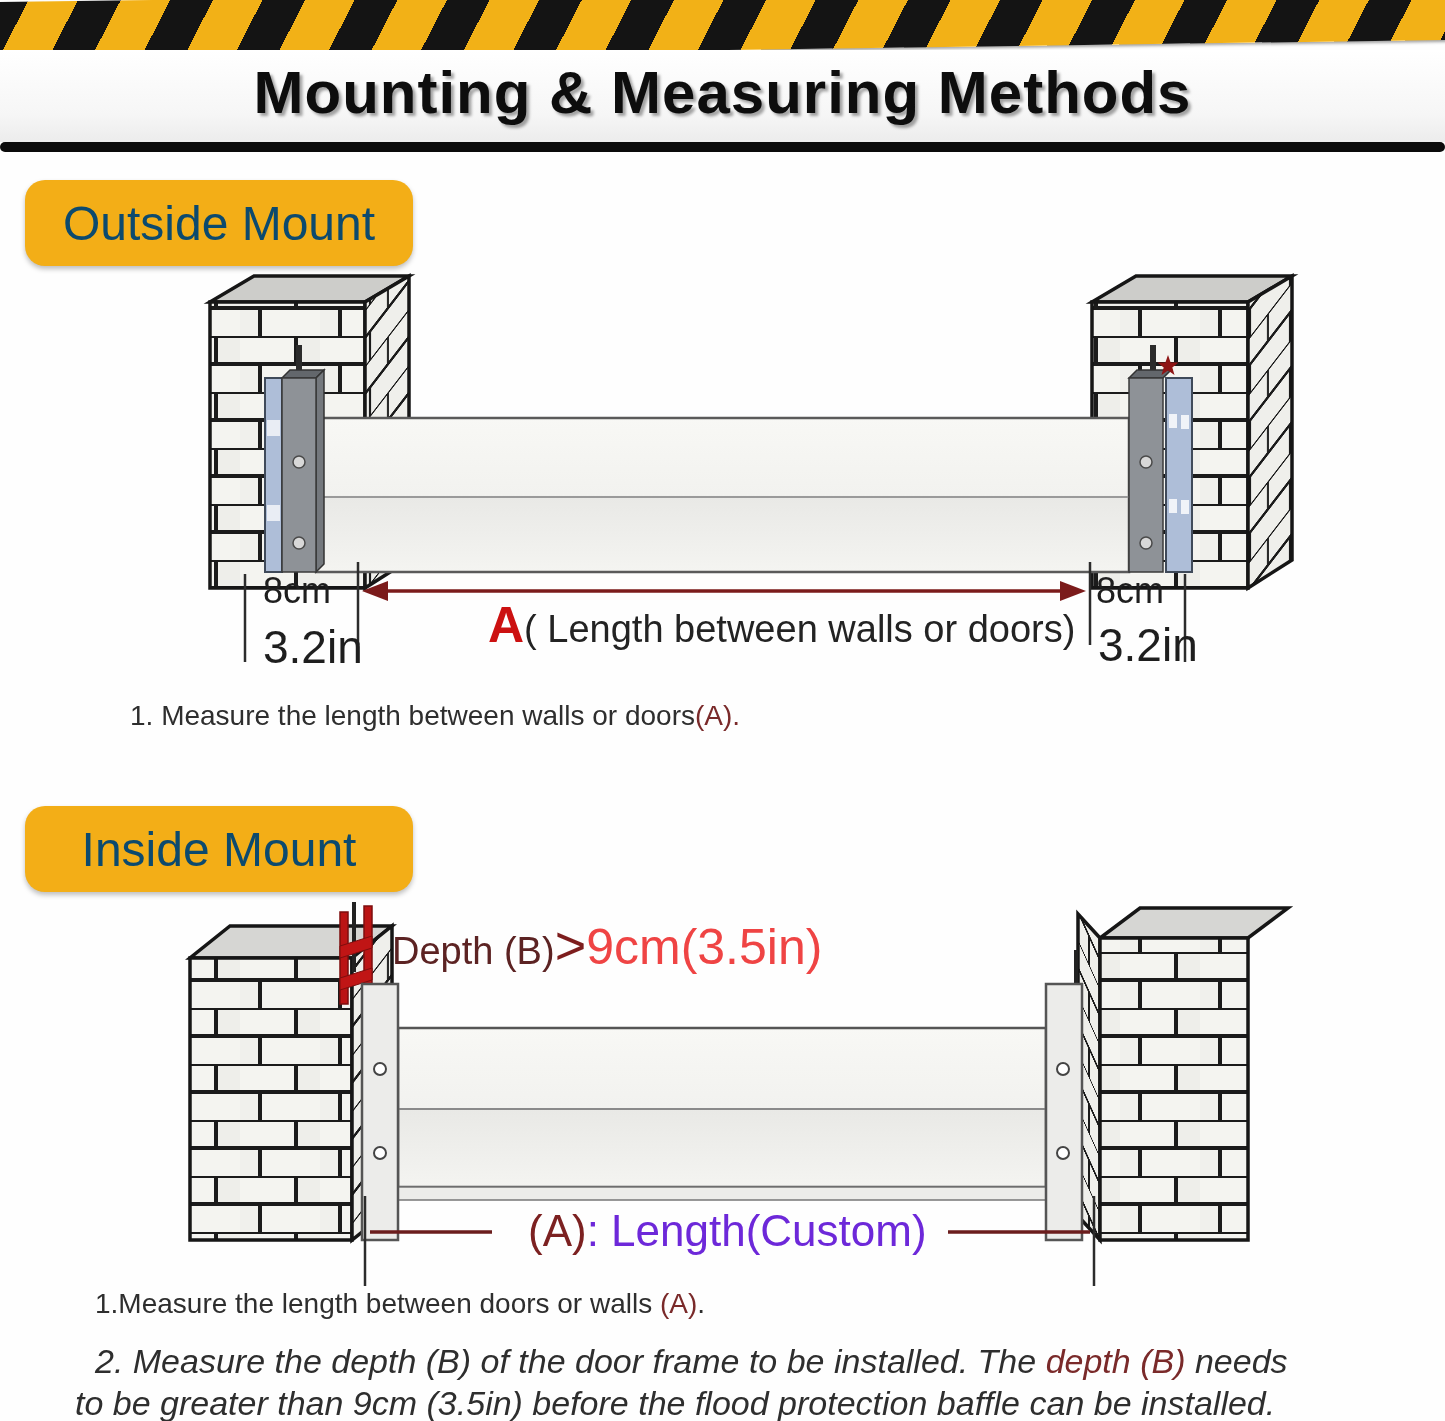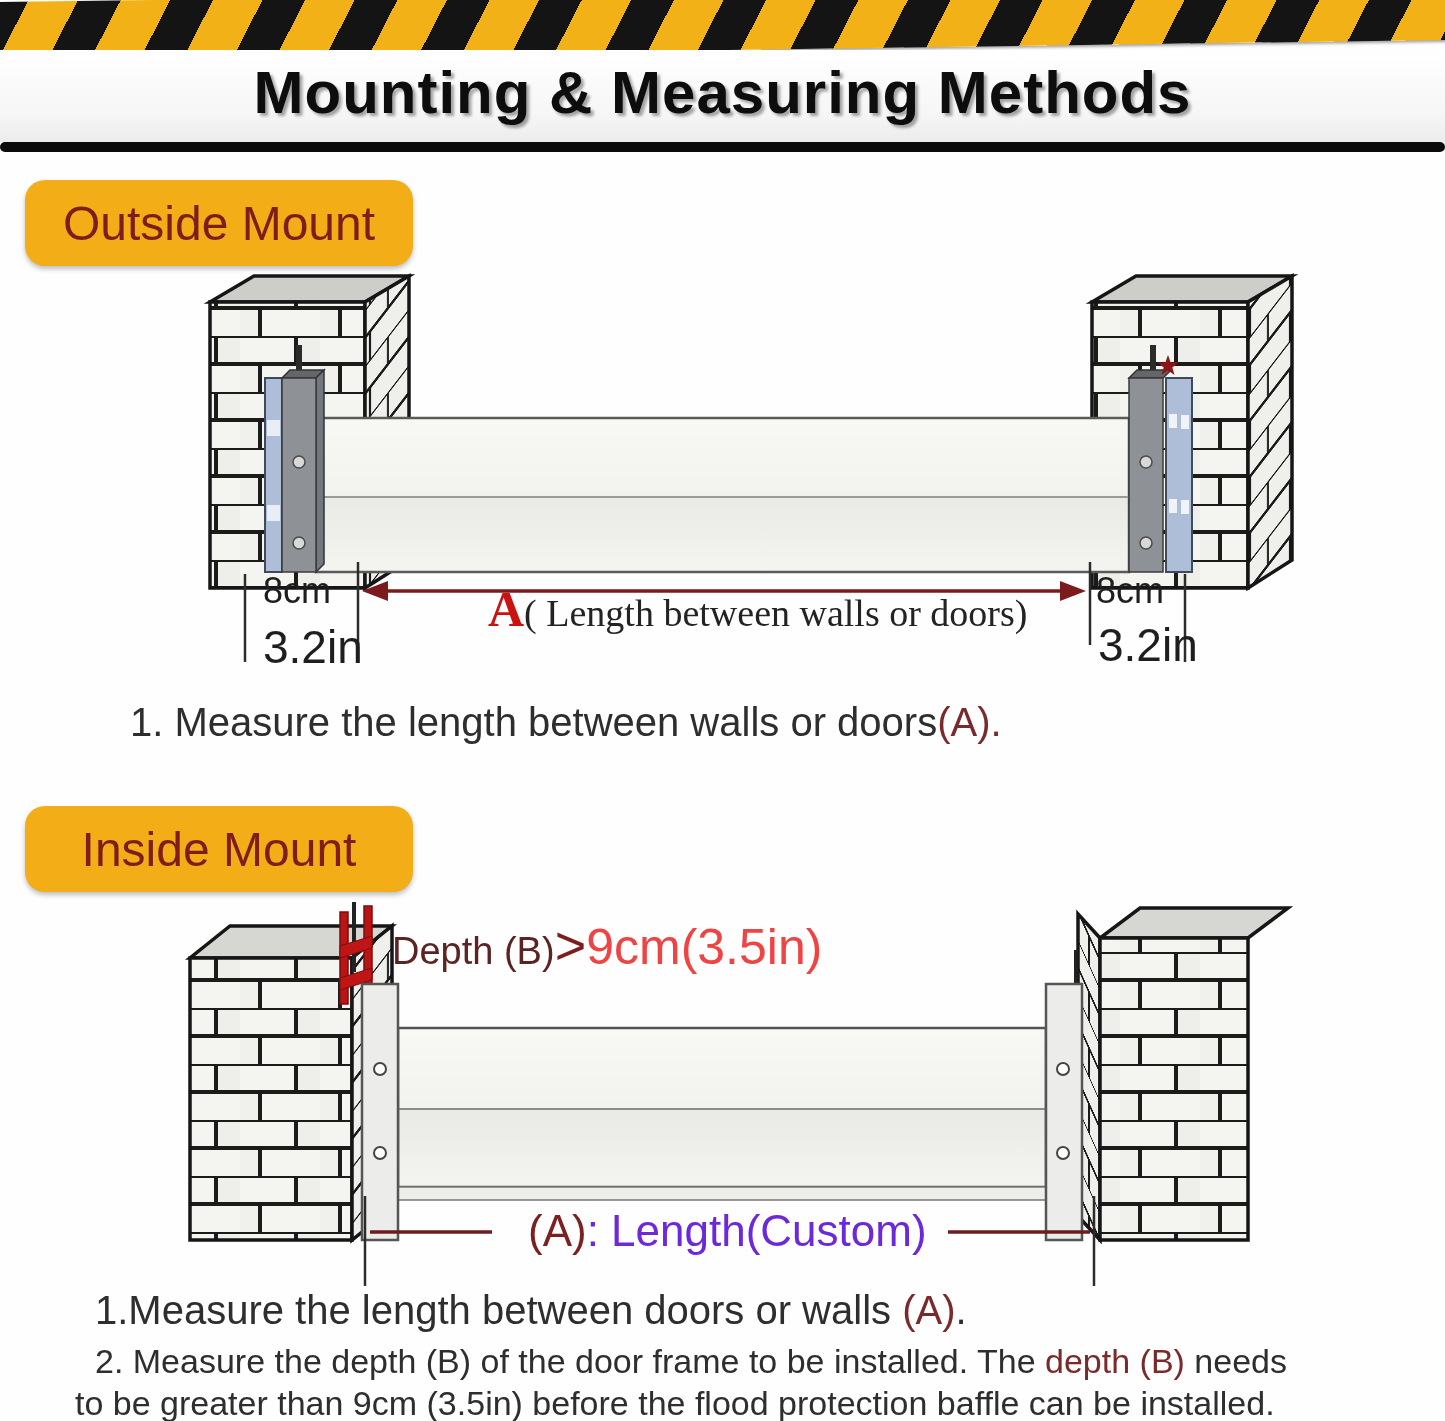--- a/index.html
+++ b/index.html
@@ -13,37 +13,37 @@
         background:repeating-linear-gradient(118deg,#141414 0 38px,#f2b117 38px 82px);
         transform:rotate(-0.8deg);box-shadow:0 2px 3px rgba(0,0,0,.35);}
   .titleband{top:50px;left:0;width:1445px;height:92px;
         background:linear-gradient(#ffffff 0%,#f6f6f6 70%,#ececec 100%);}
   .title{top:58px;left:0;width:1445px;text-align:center;font-size:60px;font-weight:700;
         color:#0d0d0d;letter-spacing:1px;text-shadow:3px 3px 3px rgba(0,0,0,.35);}
   .titlebar{top:142px;left:0;width:1445px;height:10px;background:#0b0b0b;border-radius:5px;}
 
   
   .badge{left:25px;width:388px;height:86px;background:#f3ae17;border-radius:20px;
-        display:flex;align-items:center;justify-content:center;font-size:48px;color:#7f1d1d;
+        display:flex;align-items:center;justify-content:center;font-size:48px;color:#0c4a6e;
         box-shadow:0 3px 5px rgba(0,0,0,.25);}
   .badge-outside{top:180px;}
   .badge-inside{top:806px;}
 
   
   .dia{left:0;width:1445px;}
   .dia-outside{top:270px;height:420px;}
   .dia-inside{top:890px;height:400px;}
 
   
   .dim{color:#1e1e1e;font-size:36px;}
   .dim-small{font-size:46px;}
   .spanA{color:#cc1111;font-weight:700;font-size:50px;}
   .spandesc{color:#232323;font-size:38px;}
-  .step{color:#2e2e2e;font-size:40px;}
-  .step34{font-size:34px;}
+  .step{color:#2e2e2e;font-size:28px;}
+  .step34{font-size:34px;font-style:italic;}
   .ref-maroon{color:#7a2a2a;}
   .val-red{color:#9c2020;}
   .depthline{display:flex;align-items:baseline;}
   .depth-label{color:#5c2323;font-size:38px;}
   .depth-symbol{color:#7d1d1d;font-size:54px;line-height:0.8;}
   .depth-value{color:#ef4444;font-size:50px;}
   .customline{display:flex;align-items:baseline;font-size:44px;}
   .custom-ref{color:#7c2121;}
   .custom-rest{color:#6d28d9;}
 </style>
@@ -149,21 +149,21 @@
         <polygon points="362,591 388,581 388,601"></polygon>
         <polygon points="1086,591 1060,581 1060,601"></polygon>
       </g>
     </g>
   </svg>
 
   <div class="abs dim nowrap" style="left:263px;top:570px;">8cm</div>
   <div class="abs dim dim-small nowrap" style="left:263px;top:620px;">3.2in</div>
   <div class="abs dim nowrap" style="left:1096px;top:570px;">8cm</div>
   <div class="abs dim dim-small nowrap" style="left:1098px;top:618px;">3.2in</div>
-  <div class="abs nowrap" style="left:488px;top:580px;font-family:Liberation Serif, serif;">
+  <div class="abs nowrap" style="left:488px;top:596px;">
     <span class="spanA">A</span><span class="spandesc">( Length between walls or doors)</span>
   </div>
 
   <div class="abs step nowrap" style="left:130px;top:700px;">
     <span>1. Measure the length between walls or doors</span><span class="ref-maroon">(A).</span>
   </div>
 
   <div class="abs badge badge-inside">
     <span>Inside Mount</span>
   </div>

